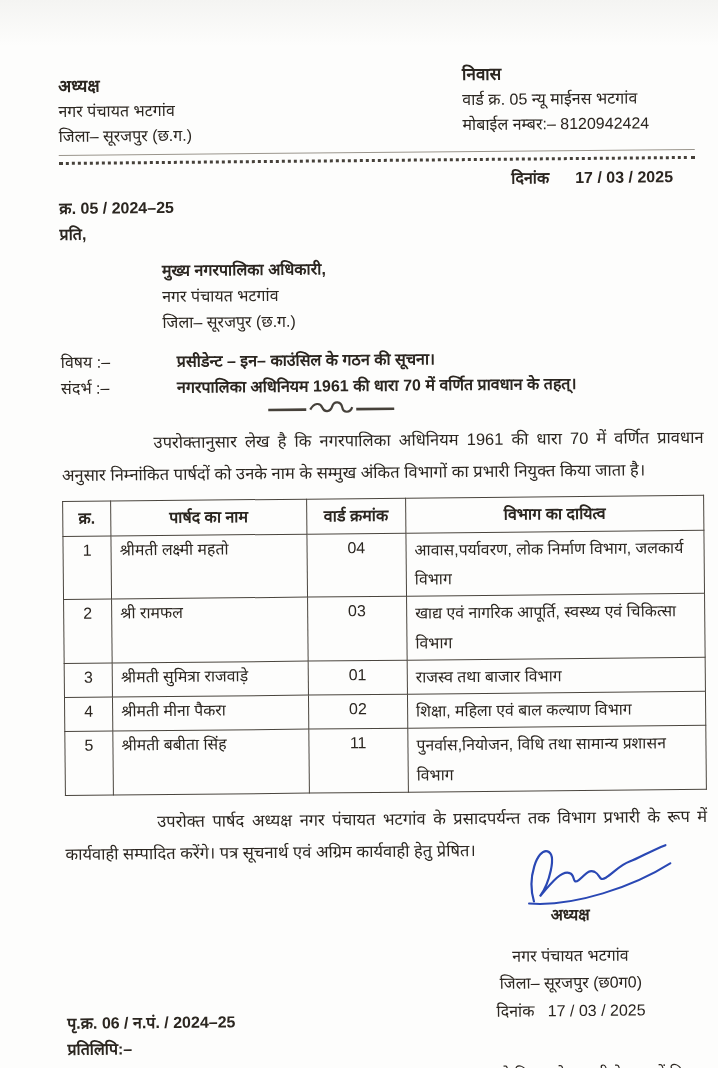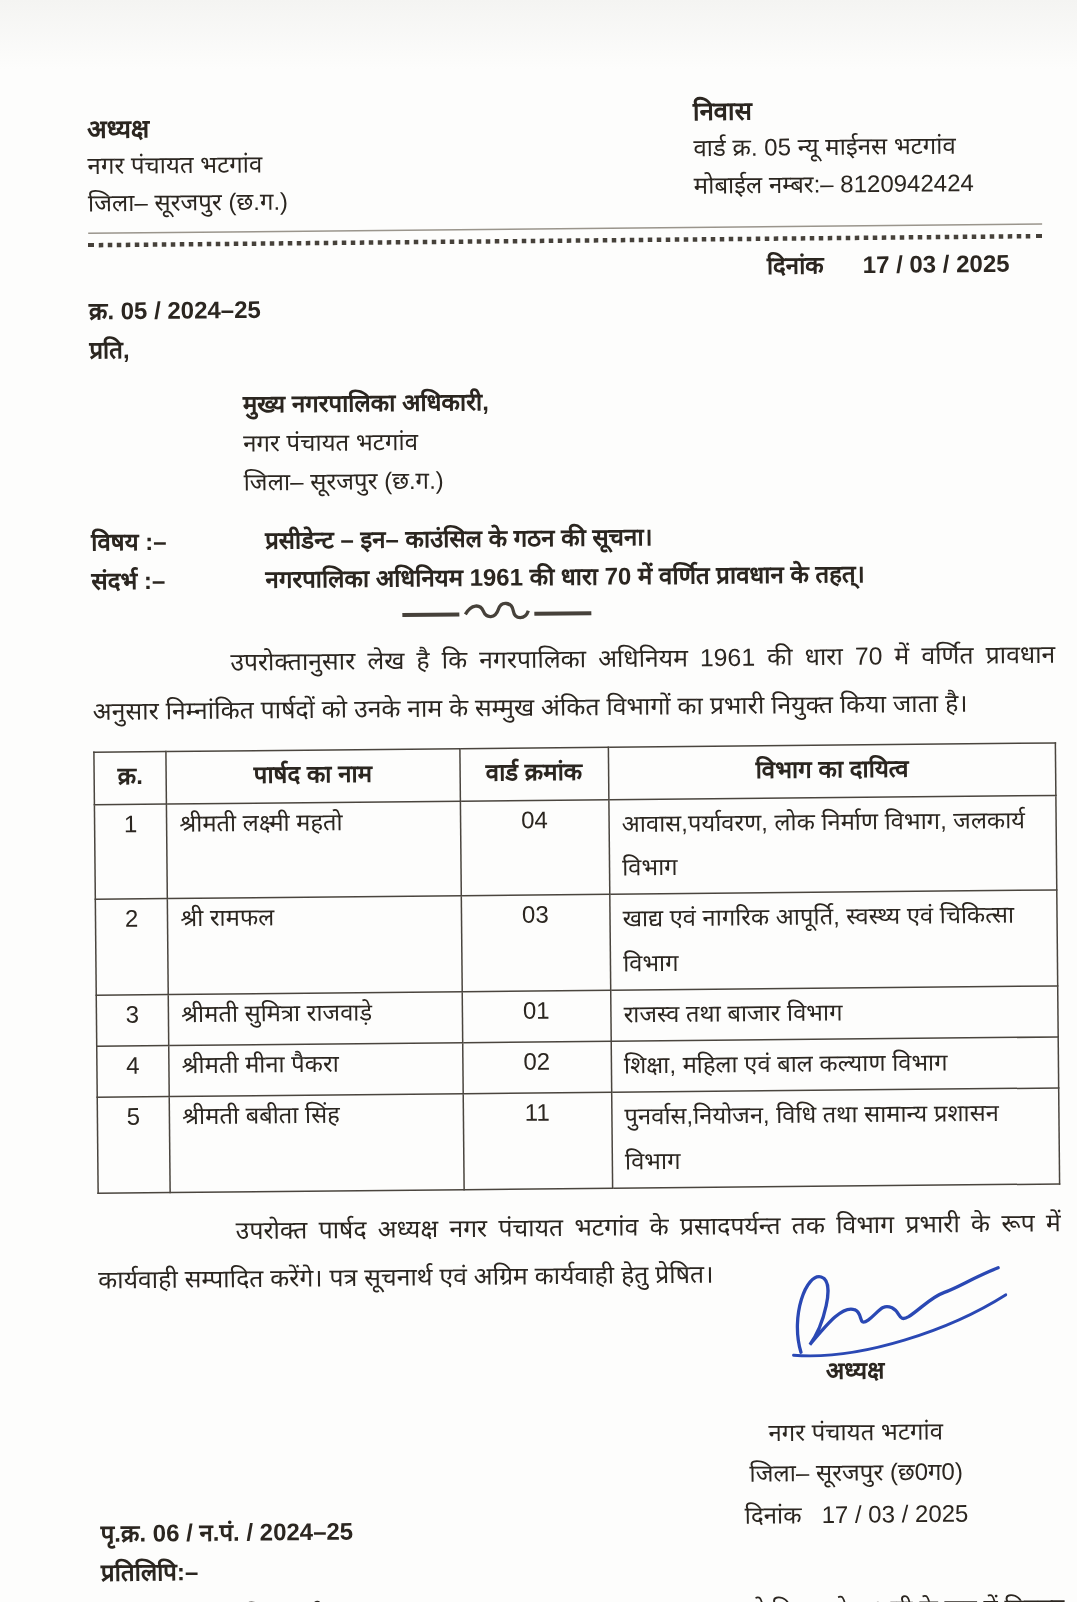--- a/index.html
+++ b/index.html
@@ -18,21 +18,21 @@
   .lh-right{width:238px;margin-top:-8px;}
   .rule{margin-top:5px;height:6px;border-top:1px solid #9a958c;border-bottom:3px dotted #46413a;width:99%;}
   .date-row{display:flex;justify-content:flex-end;gap:26px;font-weight:bold;margin:6px 28px 0 0;}
   .refno{font-weight:bold;margin-top:2px;}
   .prati{margin-top:2px;}
   
   .recipient{margin:12px 0 0 102px;line-height:1.62;}
   .recipient .r1{font-weight:bold;}
   
   .sub-row{display:flex;margin-top:14px;}
-  .sub-row .lbl{width:116px;font-weight:bold;flex:none;}
+  .sub-row .lbl{width:116px;font-weight:normal;flex:none;}
   .sub-row .txt{font-weight:bold;}
   .ornament{display:flex;justify-content:center;margin:2px 0 0 120px;width:300px;}
   
   .para{margin-top:8px;text-indent:92px;line-height:1.95;text-align:justify;font-size:16.5px;}
   
   table.members{border-collapse:collapse;width:100%;margin-top:10px;}
   table.members th,table.members td{border:1.4px solid #4a453e;padding:2px 8px;vertical-align:top;}
   table.members th{font-weight:bold;font-size:16px;padding:5px 4px;}
   td.dept{line-height:1.85;font-size:15.8px;}
   td.name{padding-left:14px;font-size:15.8px;padding-top:8px;}

